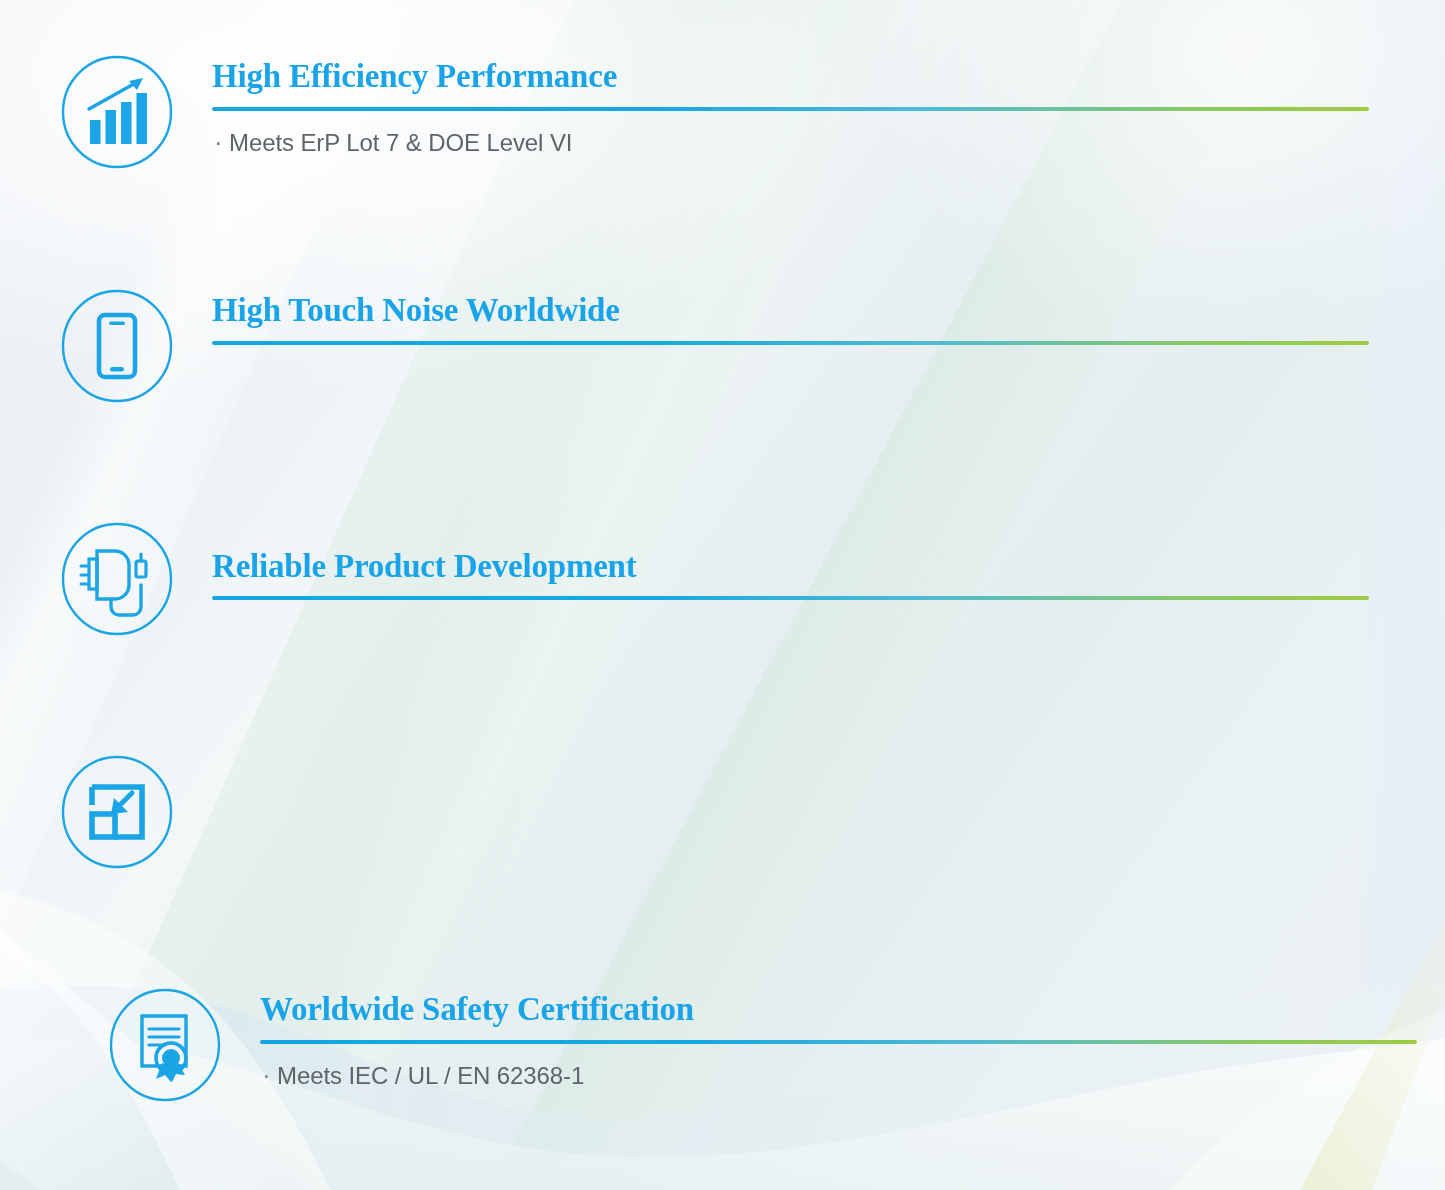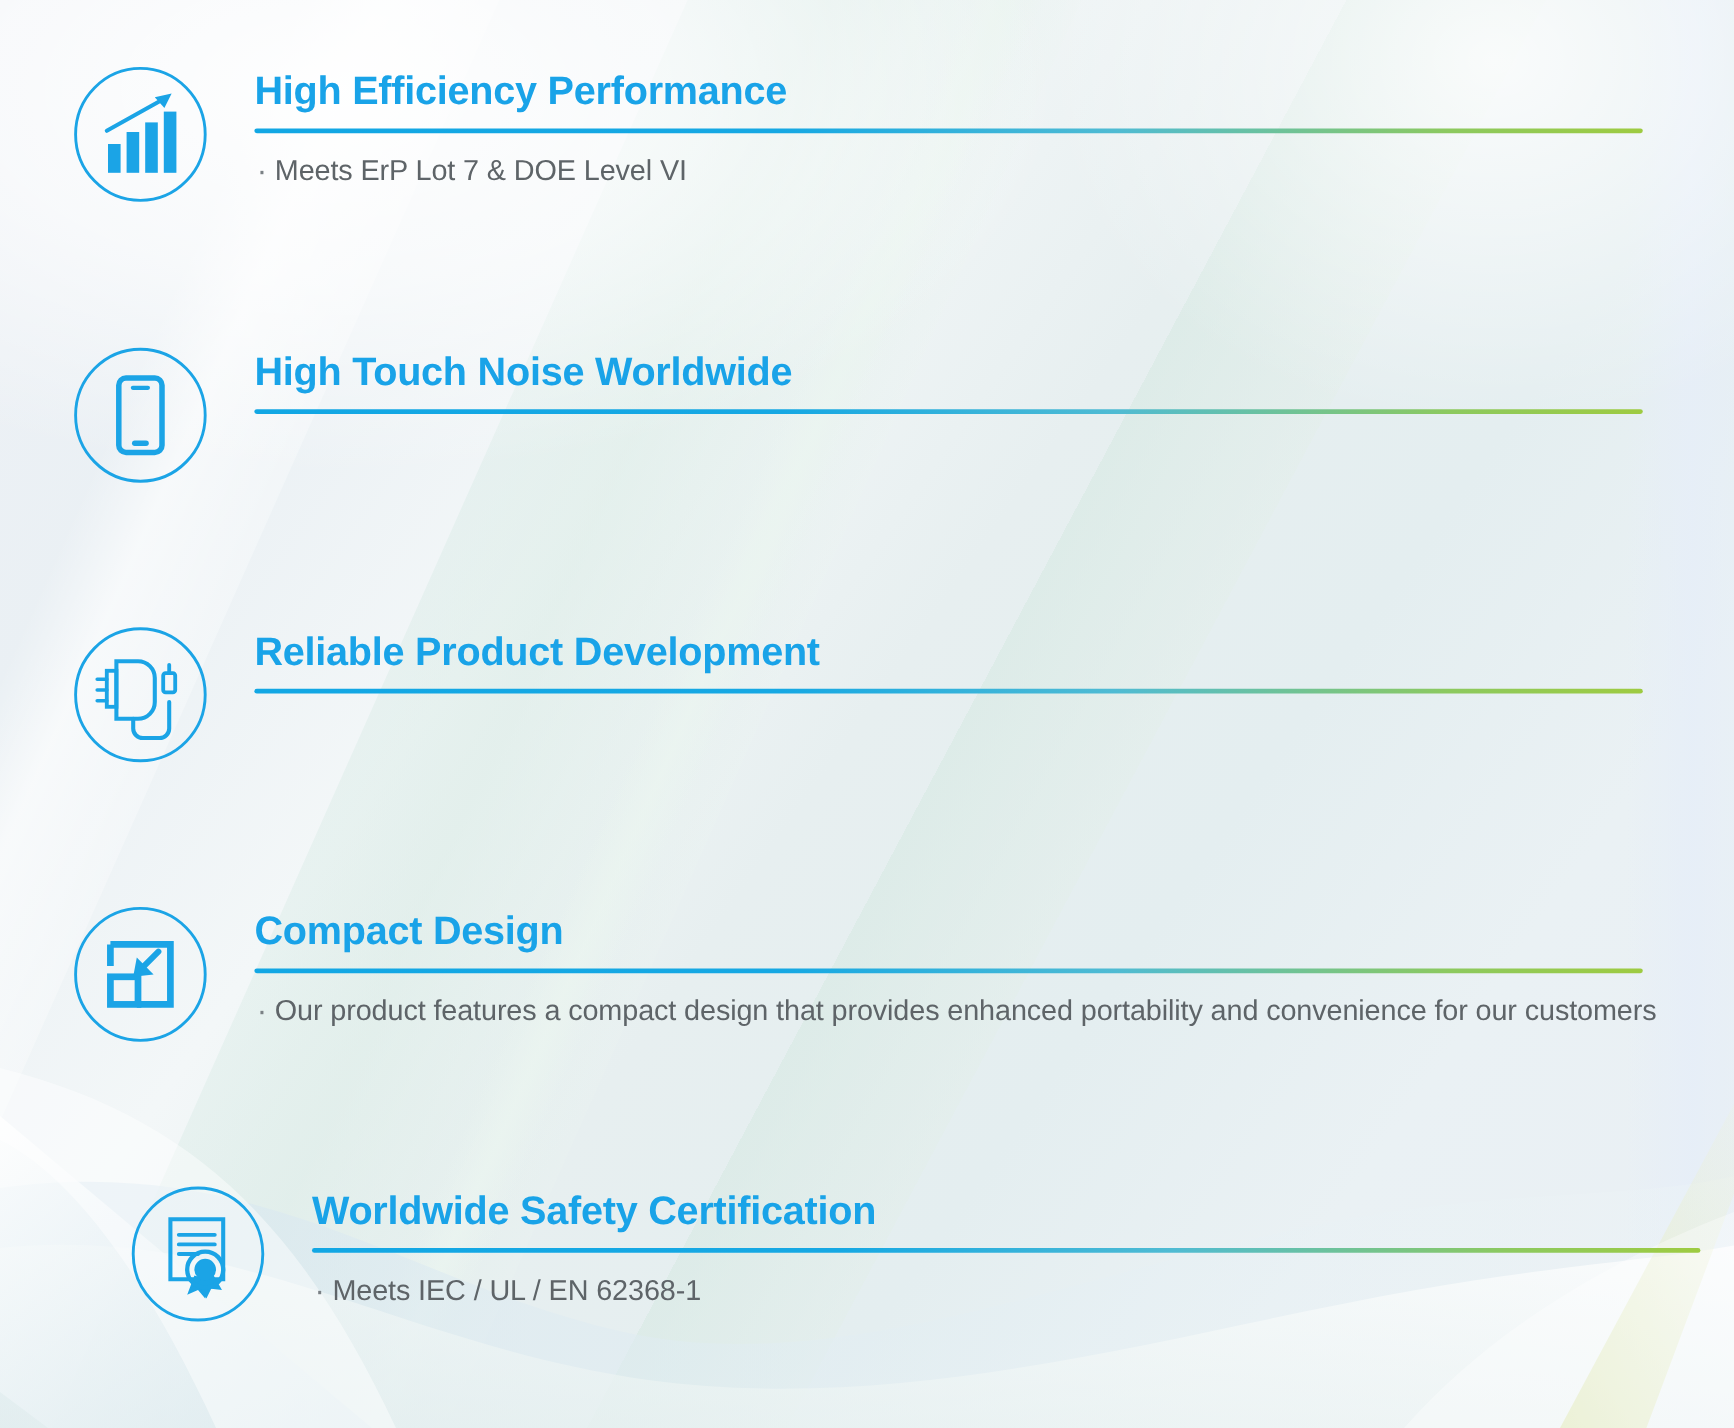--- a/index.html
+++ b/index.html
@@ -141,20 +141,21 @@
     padding-top: 6px;
   }
   .feature-title {
     color: #19a3e8;
     font-size: 33px;
     font-weight: bold;
     line-height: 1.12;
     letter-spacing: -0.2px;
     white-space: nowrap;
     margin: 0 0 12px 0;
+    font-family: Liberation Serif, serif;
   }
   .divider {
     height: 4px;
     width: 1157px;
     border-radius: 2px;
     background: linear-gradient(90deg,
       #12a7e4 0%,
       #16a8e3 38%,
       #4fbbd3 62%,
       #8cc95f 86%,
@@ -257,21 +258,21 @@
           <rect x="50" y="33.5" width="16" height="3.4" rx="1.7" fill="#1ba4e6"></rect>
           <rect x="51" y="79" width="14" height="4.6" rx="2.3" fill="#1ba4e6"></rect>
         </svg>
       </div>
       <div class="feature-body">
         <h2 class="feature-title">High Touch Noise Worldwide</h2>
         <div class="divider"></div>
       </div>
     </li>
 
-    <li class="feature" style="top:519px;">
+    <li class="feature" style="top:519px;align-items:center;">
       <div class="icon-wrap">
         <svg class="icon-circle" viewBox="0 0 116 116">
           <ellipse cx="58" cy="58" rx="54" ry="55" fill="none" stroke="#1ba4e6" stroke-width="2.4"></ellipse>
           <path d="M38 30 h18 a14 14 0 0 1 14 14 v20 a14 14 0 0 1 -14 14 h-18 Z" fill="none" stroke="#1ba4e6" stroke-width="3.4"></path>
           <rect x="30" y="38" width="8" height="30" fill="none" stroke="#1ba4e6" stroke-width="3.2"></rect>
           <path d="M22 45 h8 M22 54 h8 M22 63 h8" stroke="#1ba4e6" stroke-width="3" stroke-linecap="round"></path>
           <path d="M52 78 v8 a8 8 0 0 0 8 8 h14 a8 8 0 0 0 8 -8 v-22" fill="none" stroke="#1ba4e6" stroke-width="3.4" stroke-linecap="round"></path>
           <rect x="77" y="40" width="10" height="16" rx="2" fill="none" stroke="#1ba4e6" stroke-width="3.2"></rect>
           <path d="M82 33 v7" stroke="#1ba4e6" stroke-width="3.2" stroke-linecap="round"></path>
         </svg>
@@ -288,27 +289,20 @@
       <div class="icon-wrap">
         <svg class="icon-circle" viewBox="0 0 116 116">
           <ellipse cx="58" cy="58" rx="54" ry="55" fill="none" stroke="#1ba4e6" stroke-width="2.4"></ellipse>
           <path d="M33 33 h50 v50 h-28" fill="none" stroke="#1ba4e6" stroke-width="5.6"></path>
           <path d="M33 33 v18" fill="none" stroke="#1ba4e6" stroke-width="5.6"></path>
           <rect x="33" y="60" width="23" height="23" fill="none" stroke="#1ba4e6" stroke-width="5.6"></rect>
           <path d="M73 39 L57 55" stroke="#1ba4e6" stroke-width="5" stroke-linecap="round"></path>
           <path d="M52 60 L55 44 L69 58 Z" fill="#1ba4e6"></path>
         </svg>
       </div>
-      <div class="feature-body">
-        <h2 class="feature-title">Compact Design</h2>
-        <div class="divider"></div>
-        <ul class="bullets">
-          <li class="bullet">Our product features a compact design that provides enhanced portability and convenience for our customers</li>
-        </ul>
-      </div>
     </li>
 
     <li class="feature" style="top:985px;margin-left:48px;">
       <div class="icon-wrap">
         <svg class="icon-circle" viewBox="0 0 116 116">
           <ellipse cx="58" cy="58" rx="54" ry="55" fill="none" stroke="#1ba4e6" stroke-width="2.4"></ellipse>
           <path d="M35 29 h44 v50 h-44 Z" fill="none" stroke="#1ba4e6" stroke-width="3.4"></path>
           <path d="M42 42 h30 M42 50 h30 M42 58 h16" stroke="#1ba4e6" stroke-width="3.2" stroke-linecap="round"></path>
           <path d="M55 76 l-6 16 l9 -4 l6 7 l5 -15 Z" fill="#1ba4e6"></path>
           <path d="M70 74 l8 14 l-9 -1 l-4 8 l-8 -13 Z" fill="#1ba4e6"></path>

